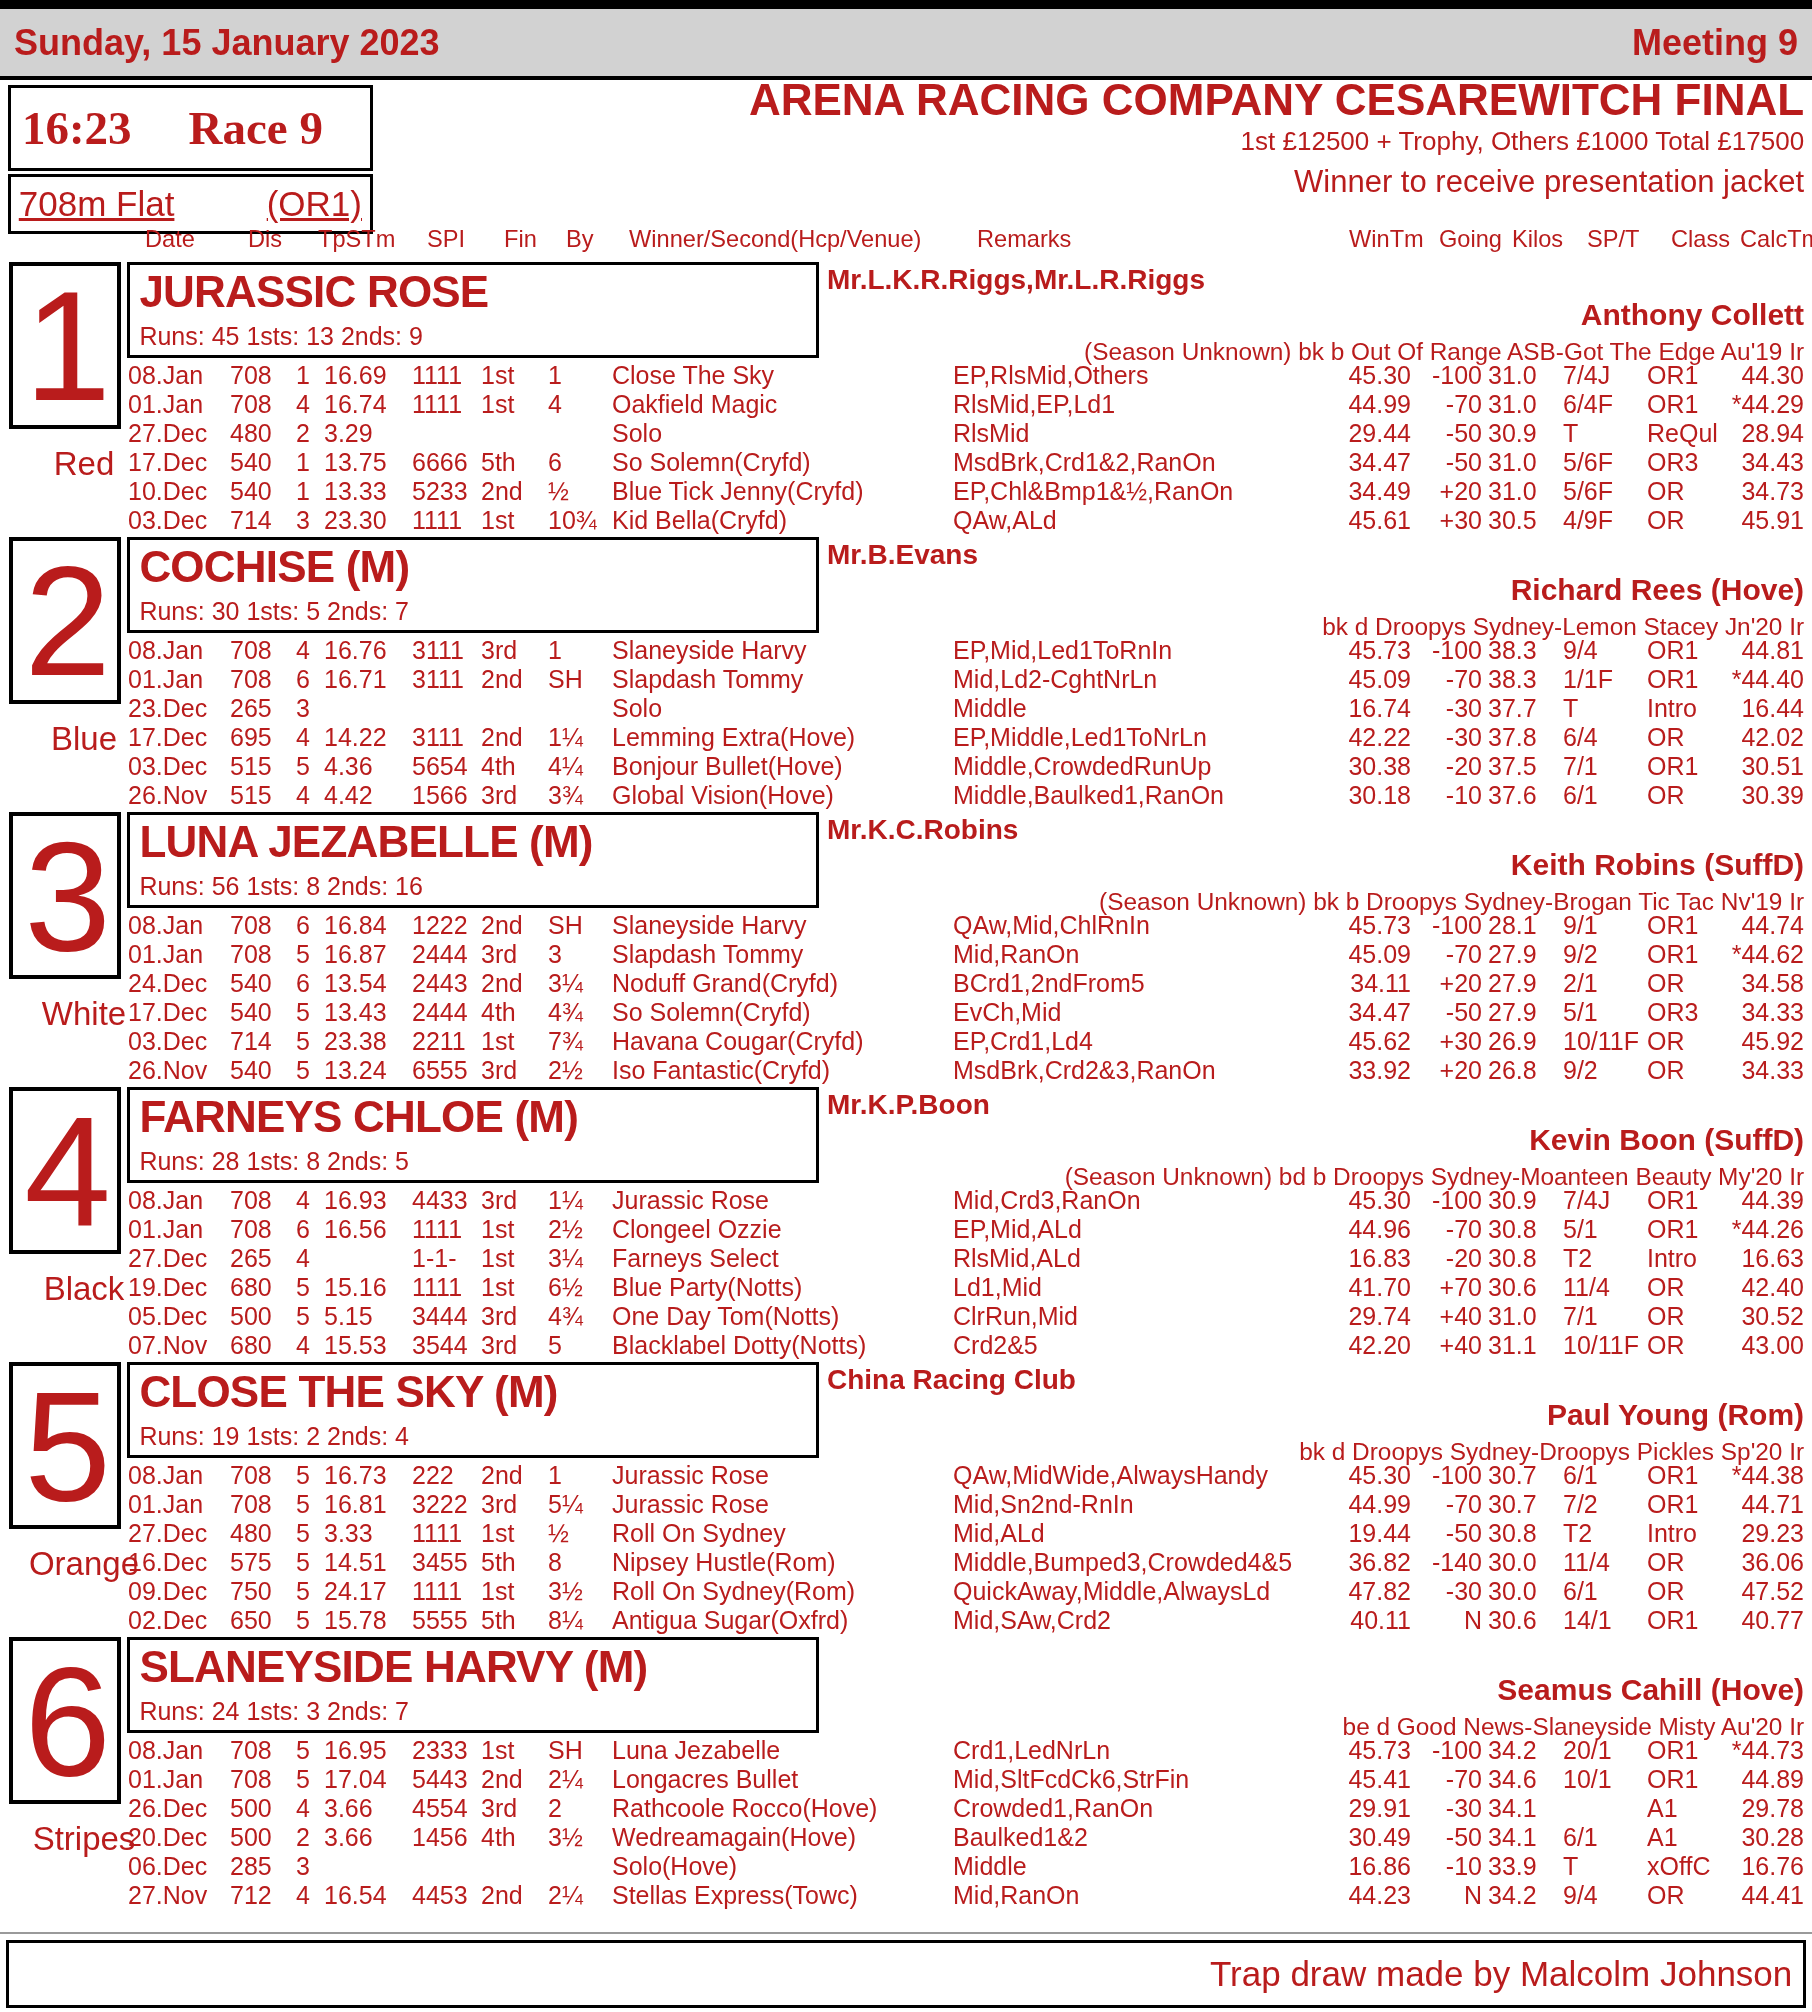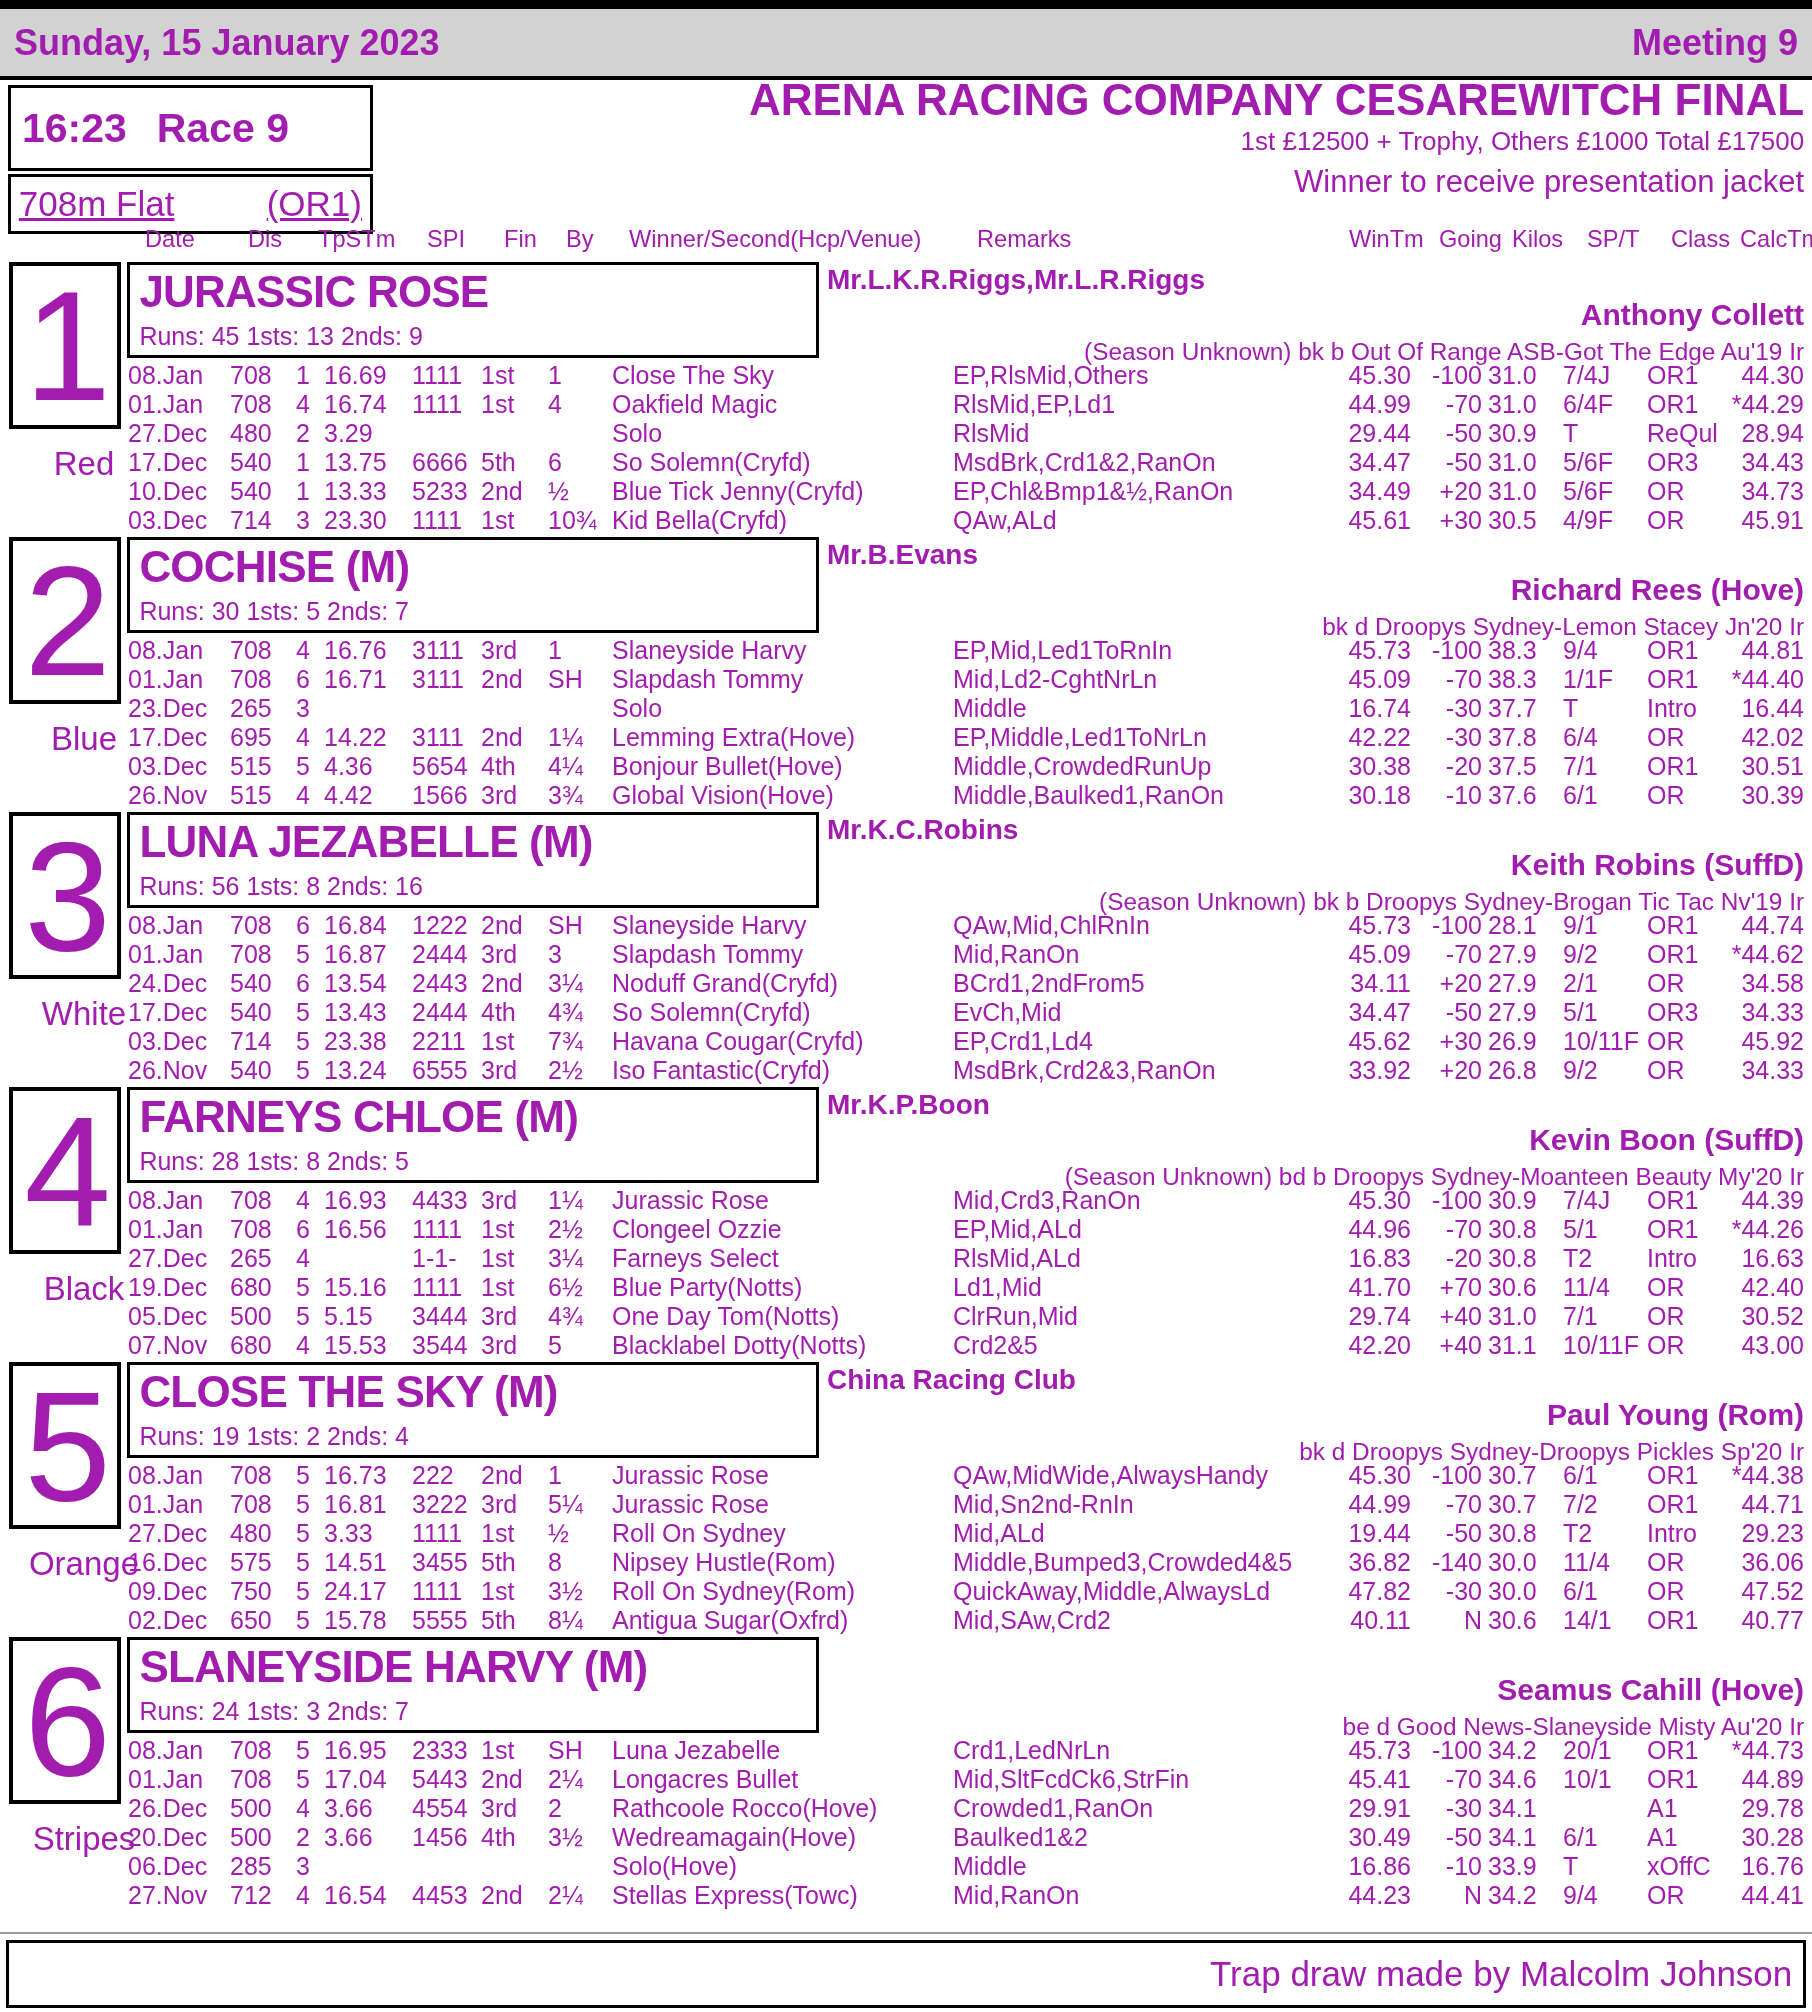--- a/index.html
+++ b/index.html
@@ -1,28 +1,28 @@
 <!DOCTYPE html>
 <html style="font-size:12.6px"><head>
 <meta charset="utf-8">
 <style>
   html,body{margin:0;padding:0;background:#fff;}
-  .page{position:relative;width:1812px;height:2013px;background:#fff;color:#a21caf;
+  .page{position:relative;width:1812px;height:2013px;background:#fff;color:#b91c1c;
         font-family:"Liberation Sans","DejaVu Sans",sans-serif;overflow:hidden;}
 
   
   .topbar{position:absolute;left:0;top:0;width:1812px;height:80px;box-sizing:border-box;
           background:#d2d2d2;border-top:9.4px solid #000;border-bottom:4.7px solid #000;
           display:flex;align-items:center;justify-content:space-between;padding:0 14px;
           font-size:36px;font-weight:bold;}
 
   
   .timebox{position:absolute;left:7.9px;top:85px;width:365px;height:86px;box-sizing:border-box;
-           border:3.1px solid #000;display:flex;align-items:center;gap:30px;padding:0 11px;
-           font-size:41px;font-weight:bold;}
+           border:3.1px solid #000;display:flex;align-items:center;gap:57px;padding:0 11px;
+           font-size:47px;font-weight:bold;font-family:Liberation Serif, serif;}
   .distbox{position:absolute;left:7.9px;top:174px;width:365px;height:60px;box-sizing:border-box;
            border:3.1px solid #000;display:flex;align-items:center;justify-content:space-between;
            padding:0 7.9px;font-size:35px;text-decoration:underline;}
   .racetitle{position:absolute;right:7.9px;top:75px;font-size:44px;font-weight:bold;white-space:nowrap;}
   .prize{position:absolute;right:7.9px;top:126px;font-size:26px;white-space:nowrap;}
   .jacket{position:absolute;right:7.9px;top:164px;font-size:31px;white-space:nowrap;}
 
   
   .colheads{position:absolute;left:0;top:226px;width:1812px;height:27px;font-size:23.6px;margin-left:24px;}
   .colheads span{position:absolute;top:0;white-space:nowrap;}

